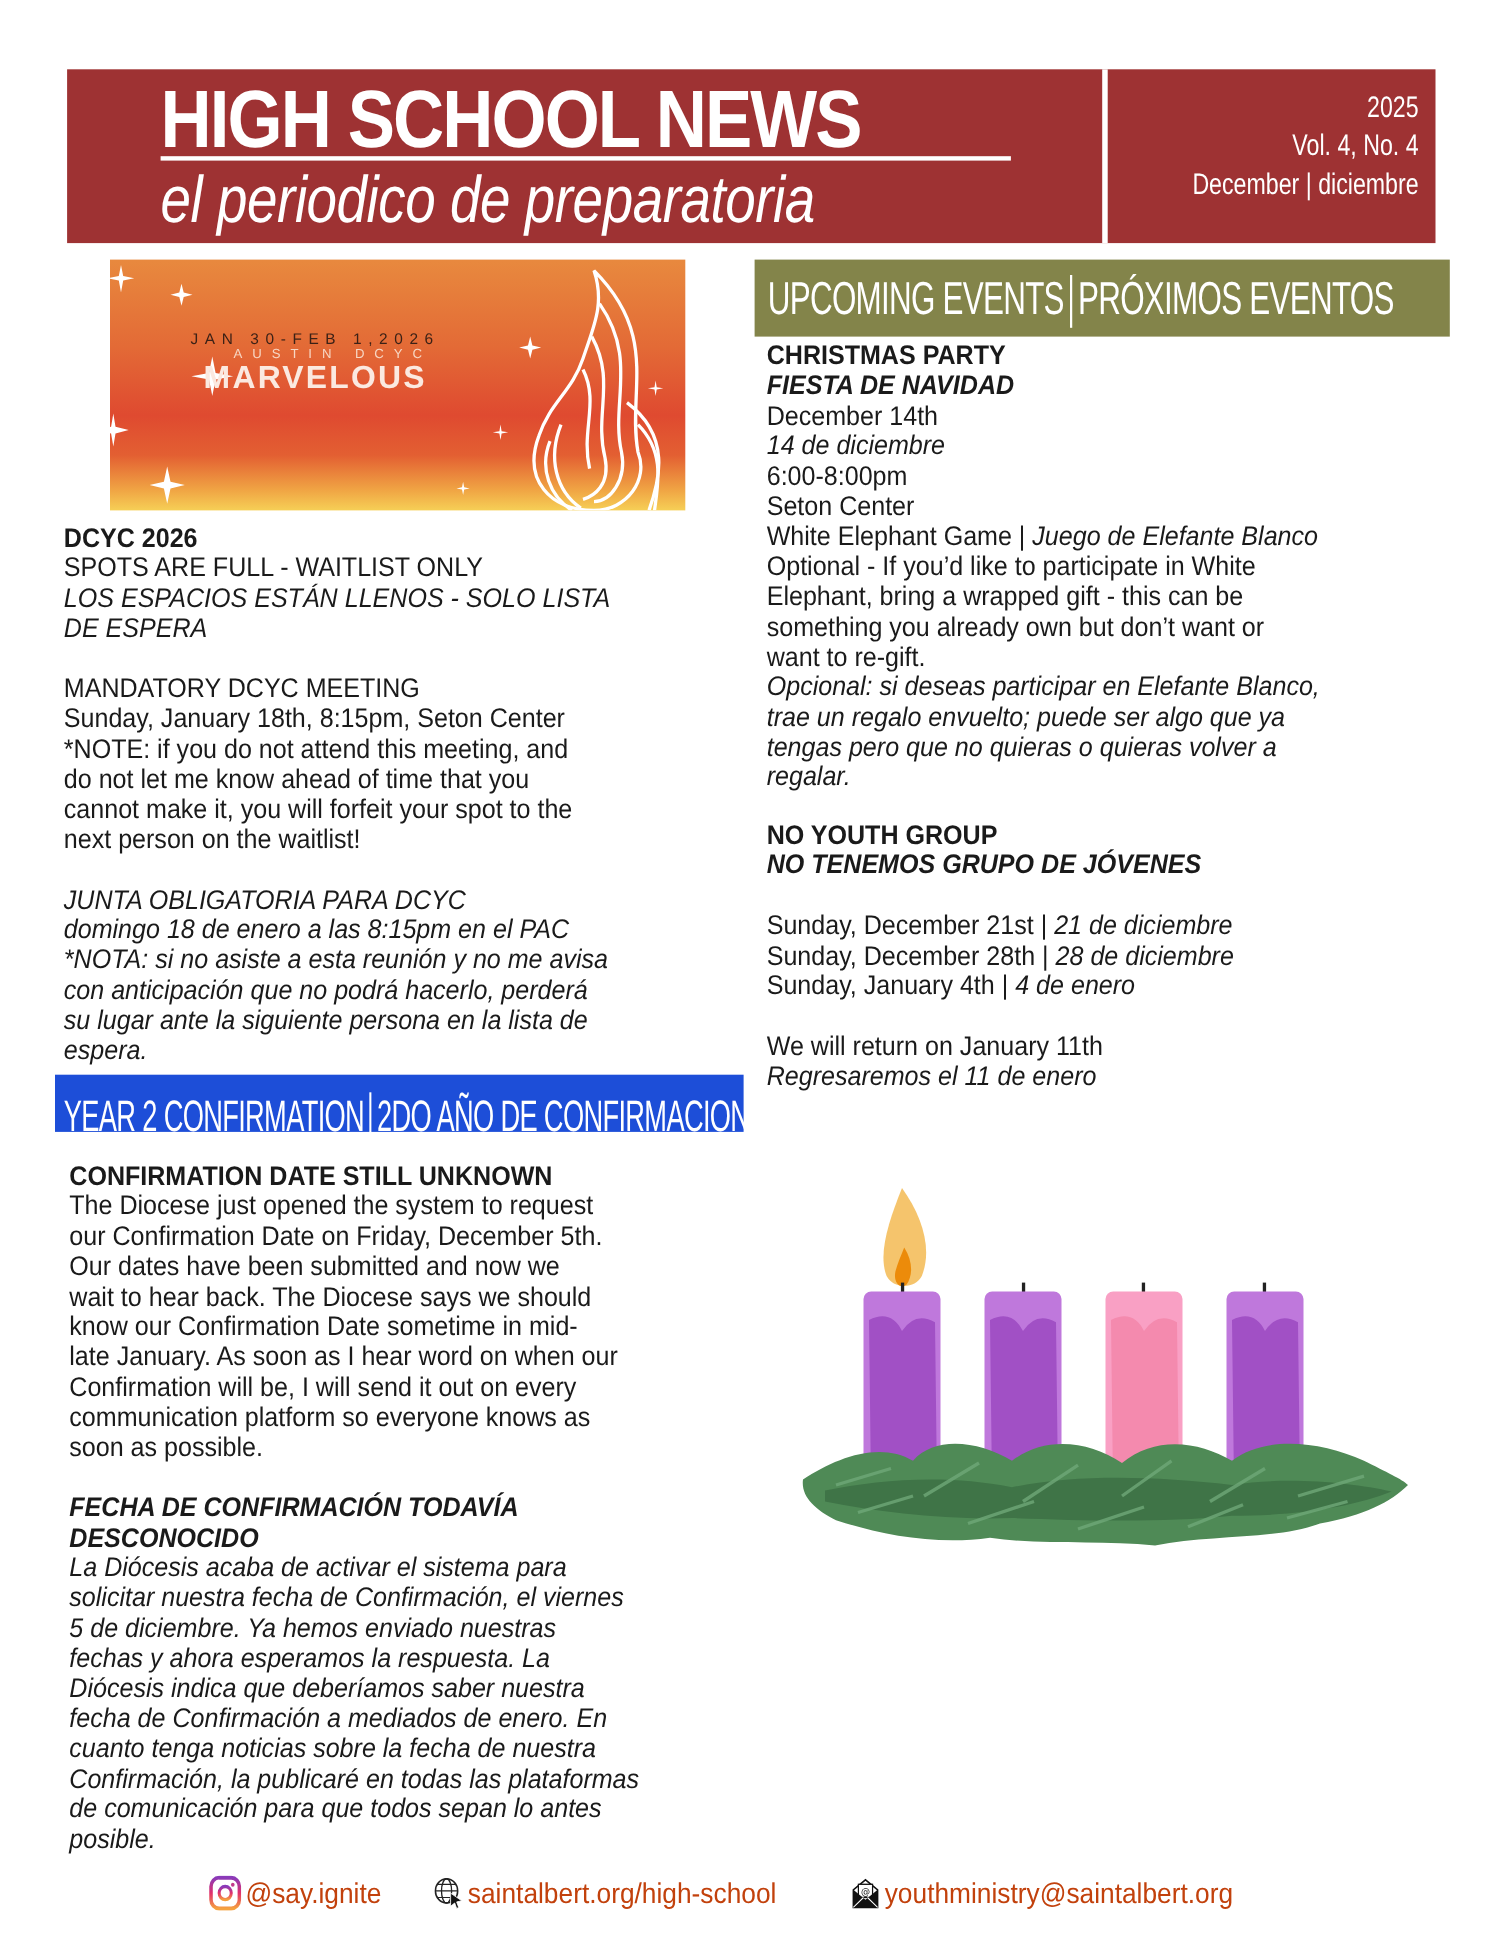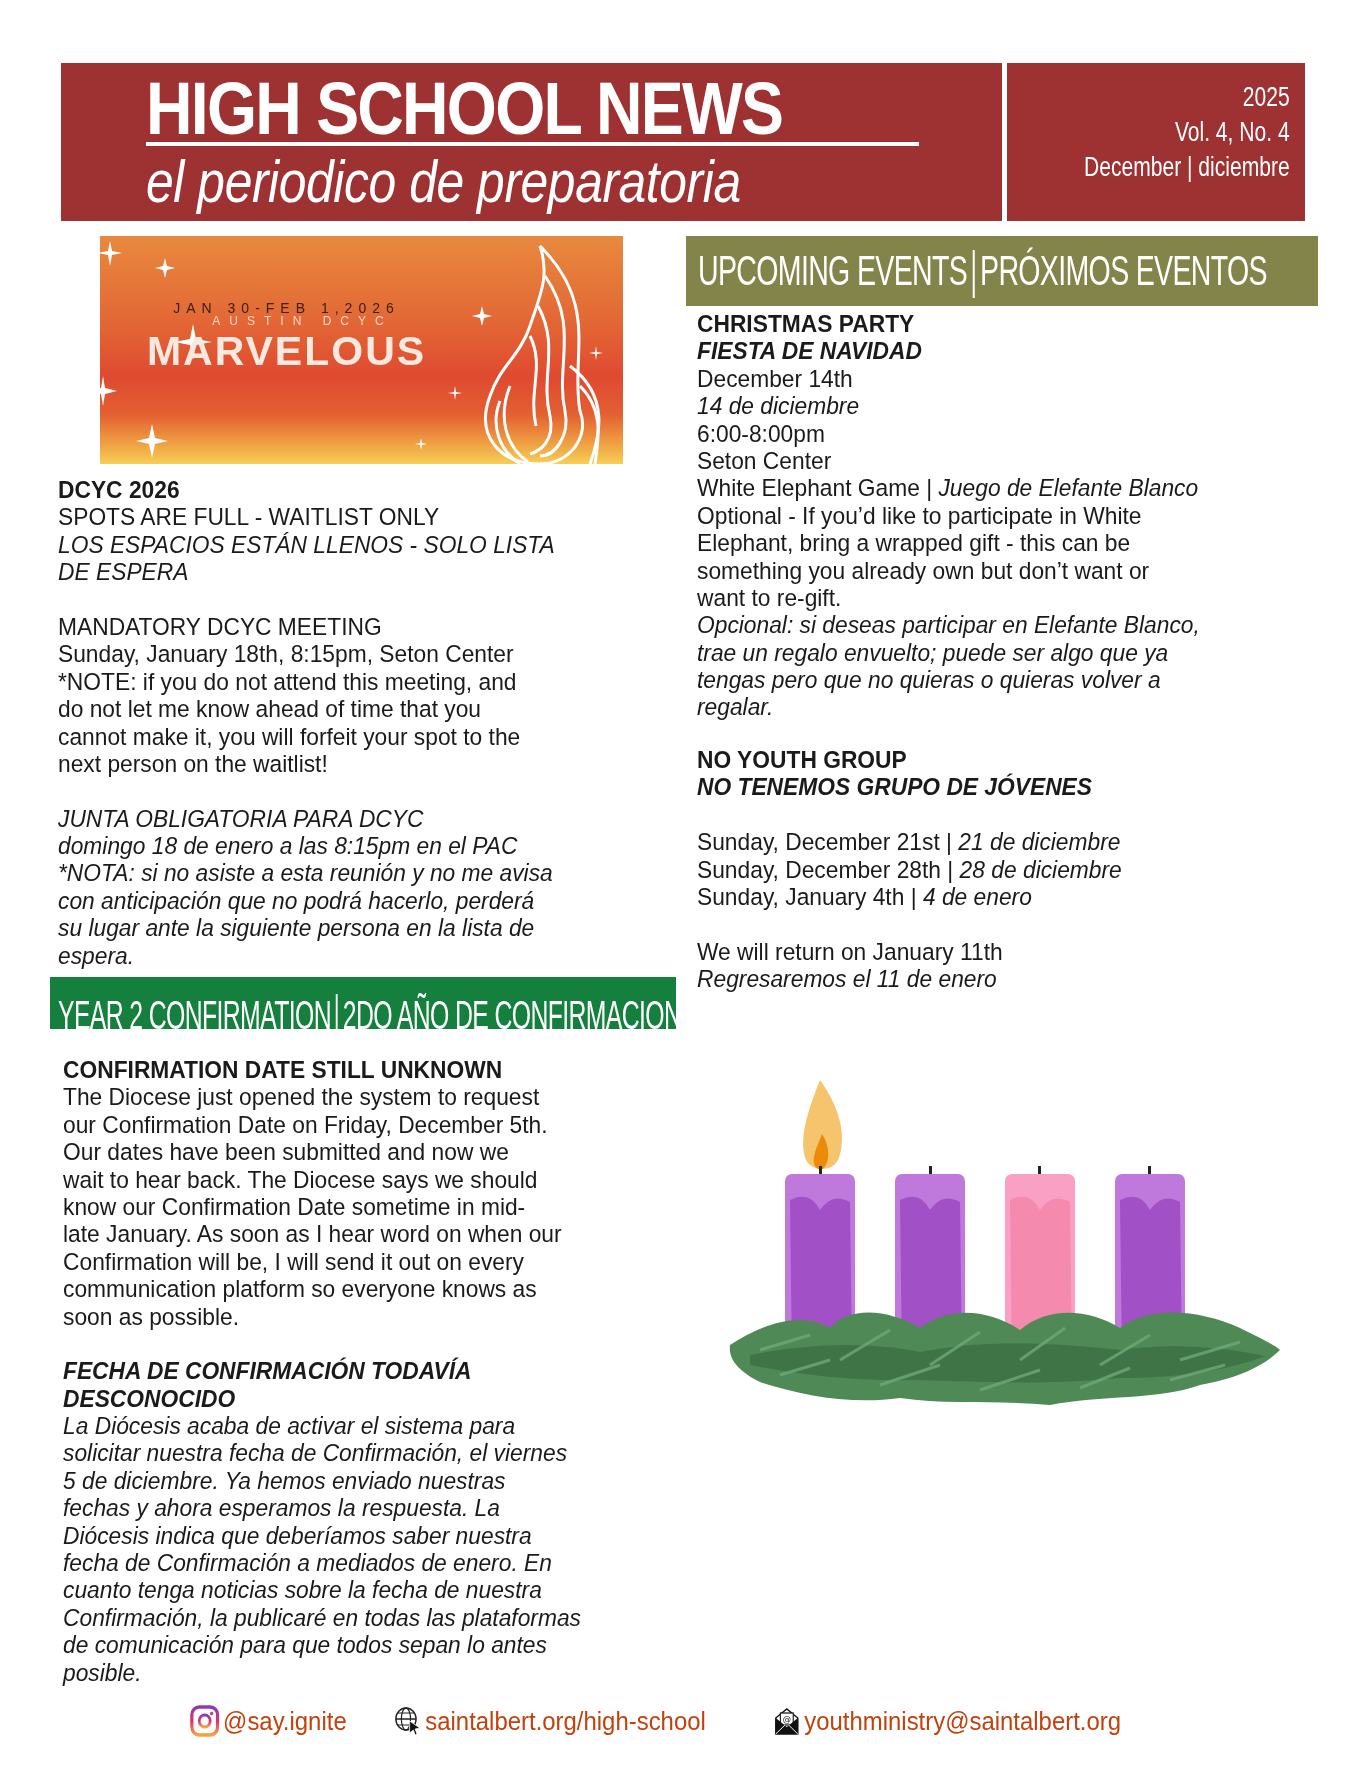--- a/index.html
+++ b/index.html
@@ -12,31 +12,31 @@
   .hdr-title { left:146px; top:66px; font-weight:bold; font-size:74px; color:#fff; letter-spacing:-2px; transform:scaleX(0.87); transform-origin:left top; white-space:nowrap; line-height:86px; }
   .hdr-rule { left:146px; top:142px; width:773px; height:4px; background:#fff; }
   .hdr-sub { left:146px; top:146px; font-style:italic; font-size:60px; color:#fff; transform:scaleX(0.83); transform-origin:left top; white-space:nowrap; line-height:72px; letter-spacing:-0.5px; }
   .hdr-meta { right:74px; top:80px; text-align:right; color:#fff; font-size:27px; line-height:35px; transform:scaleX(0.78); transform-origin:right top; white-space:nowrap; }
 
   
   .dcyc-img { left:100px; top:236px; width:523px; height:228px; overflow:hidden;
     background:linear-gradient(180deg,#e8893e 0%,#e36a36 35%,#df4a30 62%,#e35f32 78%,#f0a544 92%,#f6cf56 100%); }
   .dcyc-date { left:0; width:100%; top:22px; text-align:center; font-size:14px; letter-spacing:6px; color:#3b2116; padding-right:150px; box-sizing:border-box;margin-top:42px; }
   .dcyc-austin { left:0; width:100%; top:78px; text-align:center; font-size:12px; letter-spacing:9px; color:#f7d6c3; padding-right:118px; box-sizing:border-box; }
-  .dcyc-marv { left:0; width:100%; top:92px; text-align:center; font-size:41px; font-weight:bold; letter-spacing:2px; color:#fbe9e0; padding-right:150px; box-sizing:border-box; }
+  .dcyc-marv { left:0; width:100%; top:92px; text-align:center; font-size:29px; font-weight:bold; letter-spacing:2px; color:#fbe9e0; padding-right:150px; box-sizing:border-box; }
   .dcyc-things { left:0; width:100%; top:132px; text-align:center; font-size:26px; letter-spacing:6px; color:#fbe9e0; padding-right:150px; box-sizing:border-box; }
 
   
   .txt { font-size:24.5px; line-height:27.4px; white-space:nowrap; transform:scaleX(0.93); transform-origin:left top; }
   .b { font-weight:bold; }
   .i { font-style:italic; }
   .line { display:block; height:27.4px; }
 
   
-  .band-red { left:50px; top:977px; width:626px; height:52px; background:#15803d; }
+  .band-red { left:50px; top:977px; width:626px; height:52px; background:#1d4ed8; }
   .band-green { left:686px; top:236px; width:632px; height:70px; background:#83844a; }
   .band-label { color:#fff; font-size:40px; white-space:nowrap; line-height:60px; transform-origin:left top; letter-spacing:-1px; }
   .band-bar { display:inline-block; width:3px; height:48px; background:#fff; vertical-align:middle; margin:0 8px 0 8px; }
 
   
   .wreath { left:720px; top:1060px; width:560px; height:360px; }
 
   
   .footer { top:1703px; left:190px; height:36px; display:flex; align-items:center; font-size:26px; color:#c2410c; white-space:nowrap; }
   .footer-item { display:flex; align-items:center; transform:scaleX(0.92); transform-origin:left center; }

